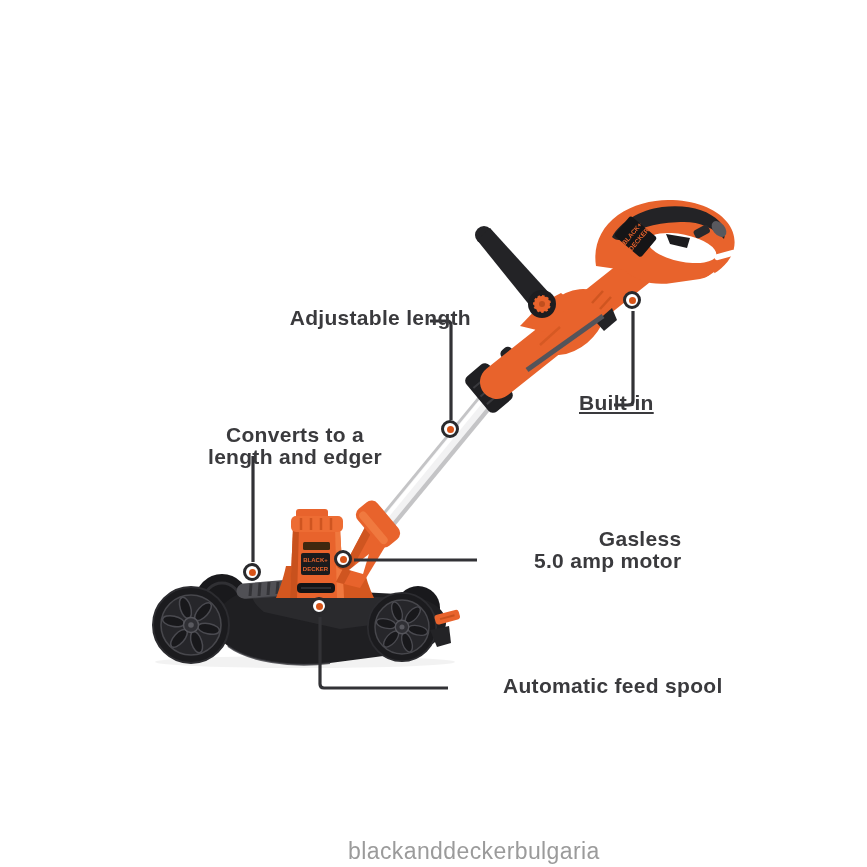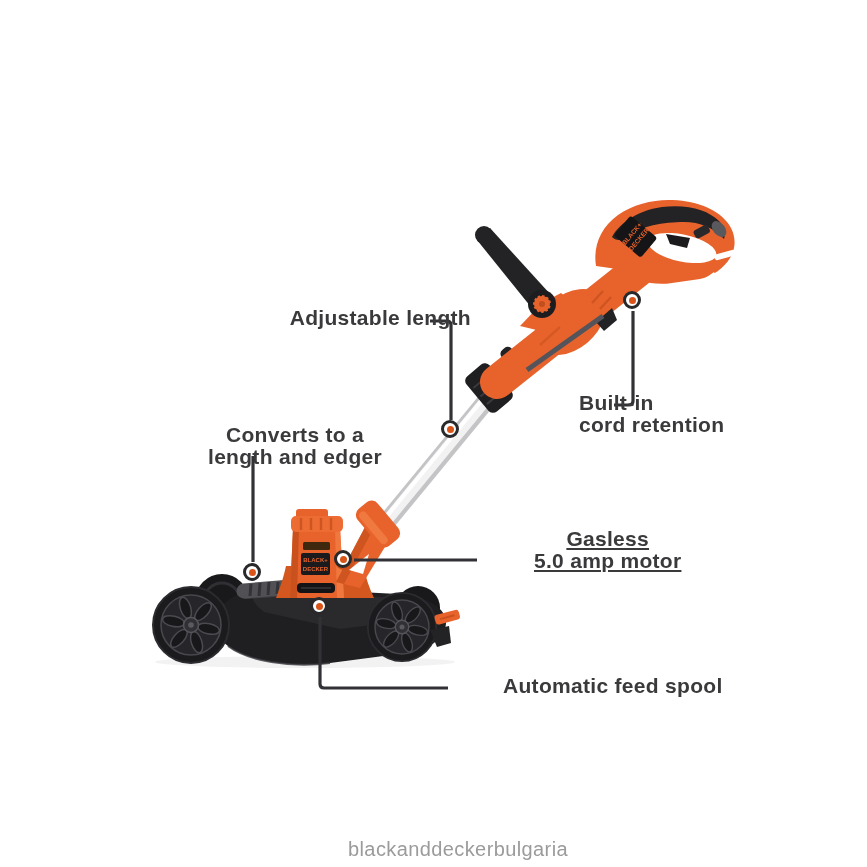--- a/index.html
+++ b/index.html
@@ -8,35 +8,35 @@
     font-family:"Liberation Sans","DejaVu Sans",sans-serif;
   }
   .art{position:absolute;left:0;top:0;width:867px;height:867px;}
   .callout{
     position:absolute;color:#3a3a3d;font-weight:bold;font-size:21px;line-height:22px;
     letter-spacing:0.3px;white-space:nowrap;margin-left:48px;
   }
   .callout div{white-space:nowrap;}
   .co-adjustable{left:150px;top:307px;width:273px;text-align:right;}
   .co-converts{left:158px;top:424px;width:178px;text-align:center;}
-  .co-cord{left:531px;top:392px;text-align:left;}
-  .co-gasless{left:486px;top:528px;text-align:center;text-decoration:underline;}
+  .co-cord{left:531px;top:392px;text-align:left;text-decoration:underline;}
+  .co-gasless{left:486px;top:528px;text-align:right;}
   .co-spool{left:455px;top:675px;text-align:left;}
   .marker{
     position:absolute;width:12px;height:12px;border:3.5px solid #29292c;border-radius:50%;
     background:#ffffff;display:flex;align-items:center;justify-content:center;
   }
   .marker .dot{width:7px;height:7px;border-radius:50%;background:#d85418;}
   .m-adjustable{left:441px;top:420px;}
   .m-converts{left:243px;top:563px;}
   .m-cord{left:623px;top:291px;}
   .m-gasless{left:334px;top:550px;}
   .m-spool{left:310px;top:597px;}
   .watermark{
-    position:absolute;left:348px;top:838px;font-size:20px;color:#9b9b9b;
+    position:absolute;left:348px;top:838px;font-size:23px;color:#9b9b9b;
     letter-spacing:0.4px;font-weight:normal;
   }
 </style>
 </head>
 <body>
 
 <div class="canvas">
 
   <svg class="art" viewBox="0 0 867 867">
     <defs>
@@ -213,21 +213,20 @@
 
   <div class="callout co-adjustable">
     <div>Adjustable length</div>
   </div>
   <div class="callout co-converts">
     <div>Converts to a</div>
     <div>length and edger</div>
   </div>
   <div class="callout co-cord">
     <div>Built-in</div>
-    <div>cord retention</div>
   </div>
   <div class="callout co-gasless">
     <div>Gasless</div>
     <div>5.0 amp motor</div>
   </div>
   <div class="callout co-spool">
     <div>Automatic feed spool</div>
   </div>
 
   <div class="watermark">blackanddeckerbulgaria</div>

